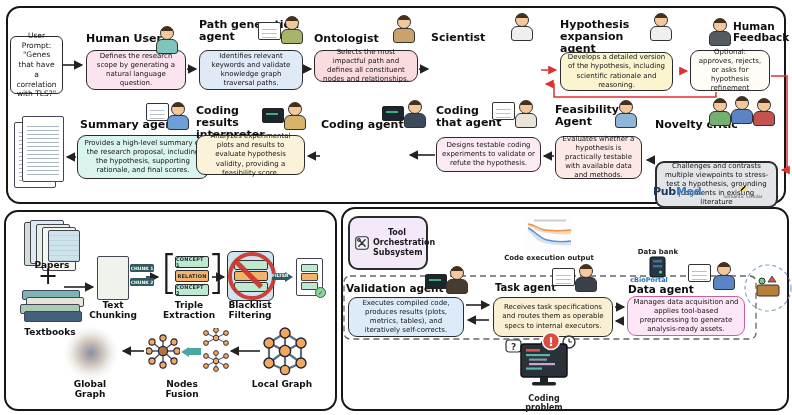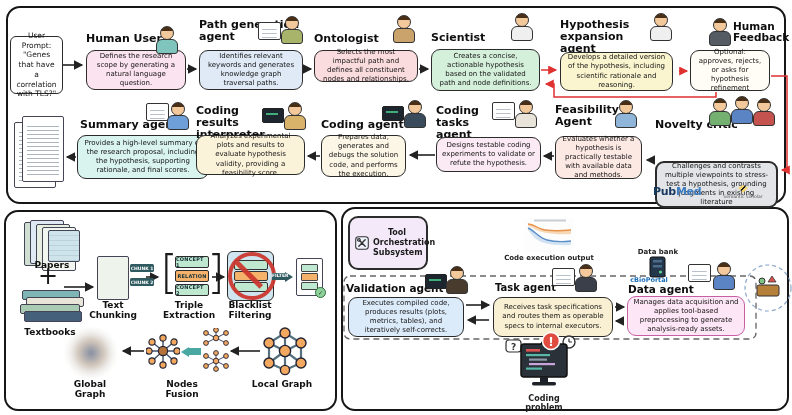--- a/index.html
+++ b/index.html
@@ -97,30 +97,29 @@
     </g>
   </svg>
 
   <div class="abox" style="left:10px;top:36px;width:53px;height:58px;background:#fff;border-radius:6px;font-size:7.5px">User Prompt: "Genes that have a correlation with TLS?"</div>
 
   <div class="atitle" style="left:86px;top:33px;width:100px">Human User</div>
   <div class="abox" style="left: 86px; top: 50px; width: 100px; height: 40px; background-color: rgb(251, 227, 239);">Defines the research scope by generating a natural language question.</div>
   <span class="avt" style="left:153px;top:26px;--s:#7fc4bd"></span>
 
   <div class="atitle" style="left:199px;top:19px;width:112px">Path generation agent</div>
-  <div class="abox" style="left: 199px; top: 50px; width: 104px; height: 40px; background-color: rgb(223, 234, 246);">Identifies relevant keywords and generates knowledge graph traversal paths.</div>
+  <div class="abox" style="left: 199px; top: 50px; width: 104px; height: 40px; background-color: rgb(223, 234, 246);">Identifies relevant keywords and validate knowledge graph traversal paths.</div>
   <span class="board" style="left:258px;top:22px"></span>
   <span class="avt" style="left:278px;top:16px;--s:#a7b469"></span>
 
   <div class="atitle" style="left:314px;top:33px">Ontologist</div>
   <div class="abox" style="left: 314px; top: 50px; width: 104px; height: 32px; background-color: rgb(251, 220, 222);">Selects the most impactful path and defines all constituent nodes and relationships.</div>
   <span class="avt" style="left:390px;top:15px;--s:#c9a36b"></span>
 
   <div class="atitle" style="left:431px;top:32px">Scientist</div>
-  <div class="abox" style="left: 431px; top: 49px; width: 109px; height: 42px; background-color: rgb(213, 240, 218);">Creates a concise, actionable hypothesis based on the validated path and node definitions.</div>
   <span class="avt" style="left:508px;top:13px;--s:#efefef"></span>
 
   <div class="atitle" style="left:560px;top:19px;width:100px">Hypothesis expansion agent</div>
   <div class="abox" style="left: 560px; top: 52px; width: 113px; height: 39px; background-color: rgb(250, 244, 207);">Develops a detailed version of the hypothesis, including scientific rationale and reasoning.</div>
   <span class="avt" style="left:647px;top:13px;--s:#efefef"></span>
 
   <div class="atitle" style="left:733px;top:21px;width:54px;font-size:10.5px">Human Feedback</div>
   <div class="abox" style="left: 690px; top: 50px; width: 80px; height: 41px; background-color: rgb(255, 253, 246);">Optional: approves, rejects, or asks for hypothesis refinement</div>
   <span class="avt" style="left:706px;top:18px;--s:#555b63"></span>
 
@@ -131,25 +130,24 @@
   <div class="abox" style="left: 77px; top: 135px; width: 132px; height: 44px; background-color: rgb(217, 243, 238);">Provides a high-level summary of the research proposal, including the hypothesis, supporting rationale, and final scores.</div>
   <span class="board" style="left:146px;top:103px"></span>
   <span class="avt" style="left:164px;top:102px;--s:#6f9fd8"></span>
 
   <div class="atitle" style="left:196px;top:105px;width:86px">Coding results interpreter</div>
   <div class="abox" style="left: 196px; top: 135px; width: 109px; height: 40px; background-color: rgb(251, 242, 218);">Analyzes experimental plots and results to evaluate hypothesis validity, providing a feasibility score.</div>
   <span class="mon" style="left:262px;top:108px"></span>
   <span class="avt" style="left:281px;top:102px;--s:#d9b36a"></span>
 
   <div class="atitle" style="left:321px;top:119px">Coding agent</div>
-  <div class="abox" style="left: 321px; top: 135px; width: 85px; height: 42px; background-color: rgb(252, 246, 230);">Prepares data, generates and debugs the solution code, and performs the execution.</div>
   <span class="mon" style="left:382px;top:106px"></span>
   <span class="avt" style="left:401px;top:100px;--s:#3a4b5c"></span>
 
-  <div class="atitle" style="left:436px;top:105px;width:70px">Coding tasks agent</div>
+  <div class="atitle" style="left:436px;top:105px;width:70px">Coding that agent</div>
   <div class="abox" style="left: 436px; top: 137px; width: 105px; height: 35px; background-color: rgb(251, 234, 243);">Designs testable coding experiments to validate or refute the hypothesis.</div>
   <span class="board" style="left:492px;top:102px"></span>
   <span class="avt" style="left:512px;top:100px;--s:#e8e4da"></span>
 
   <div class="atitle" style="left:555px;top:104px;width:70px">Feasibility Agent</div>
   <div class="abox" style="left: 555px; top: 136px; width: 87px; height: 43px; background-color: rgb(252, 233, 228);">Evaluates whether a hypothesis is practically testable with available data and methods.</div>
   <span class="avt" style="left:612px;top:100px;--s:#8fb6d9"></span>
 
   <div class="atitle" style="left:655px;top:119px">Novelty critic</div>
   <div class="abox" style="left: 655px; top: 137px; width: 123px; height: 47px; border-width: 2px; background-color: rgb(226, 228, 231); margin-top: 24px;">Challenges and contrasts multiple viewpoints to stress-test a hypothesis, grounding judgments in existing literature</div>

